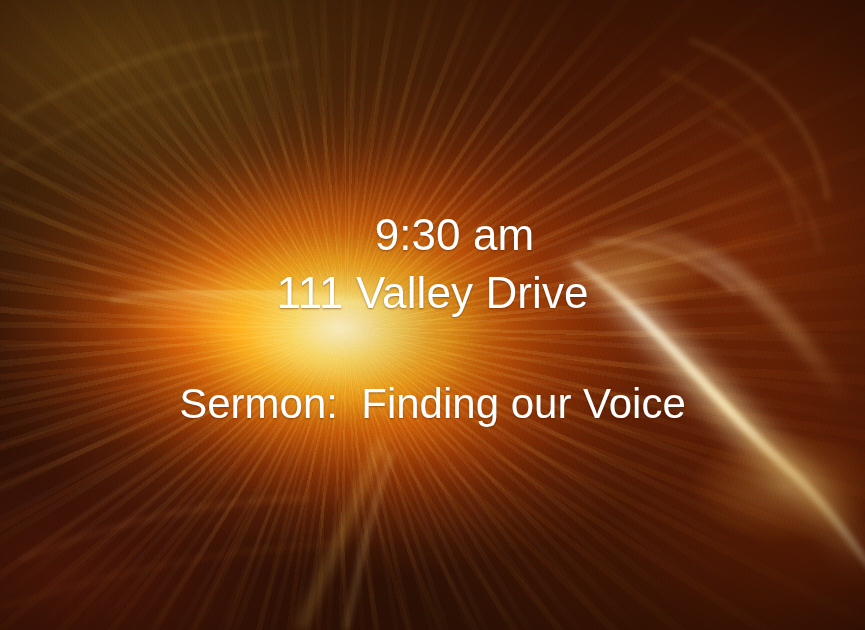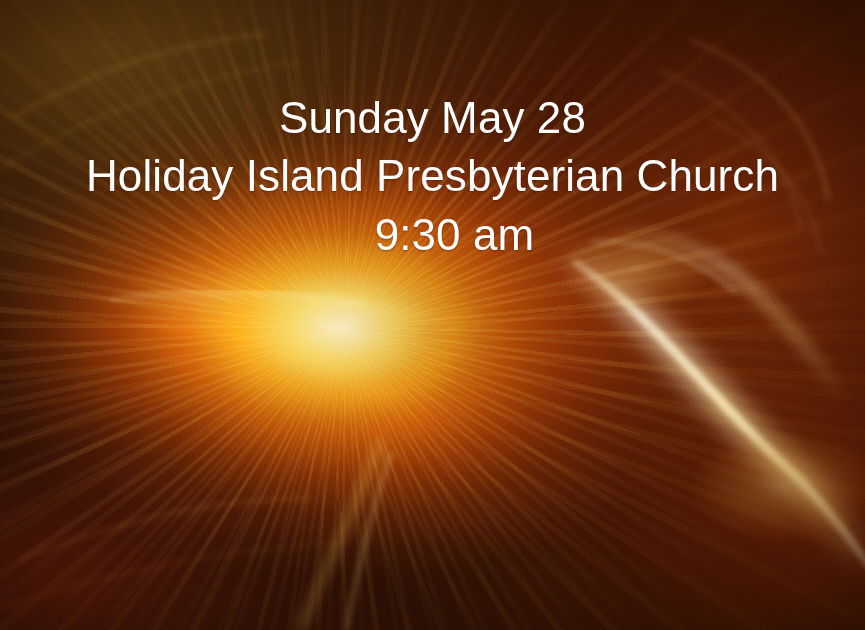--- a/index.html
+++ b/index.html
@@ -279,23 +279,23 @@
       <ellipse cx="200" cy="300" rx="90" ry="44" fill="url(#arcGlow)" opacity=".6"></ellipse>
     </g>
   </svg>
 
   <div class="bg-layer bg-fibres"></div>
   <div class="bg-layer bg-core"></div>
   <div class="bg-layer bg-vignette"></div>
 
   <div class="text-stack">
 
-    <div class="line headline l1">Sunday May 28</div>
-
-    <div class="line headline l2">Holiday Island Presbyterian Church</div>
+
 
     <div class="line headline l3">9:30 am</div>
 
-
+    <div class="line headline l4">111 Valley Drive</div>
+
+    <div class="line sermon">Sermon:  Finding our Voice</div>
 
 
   </div>
 </div>
 
 </body></html>

